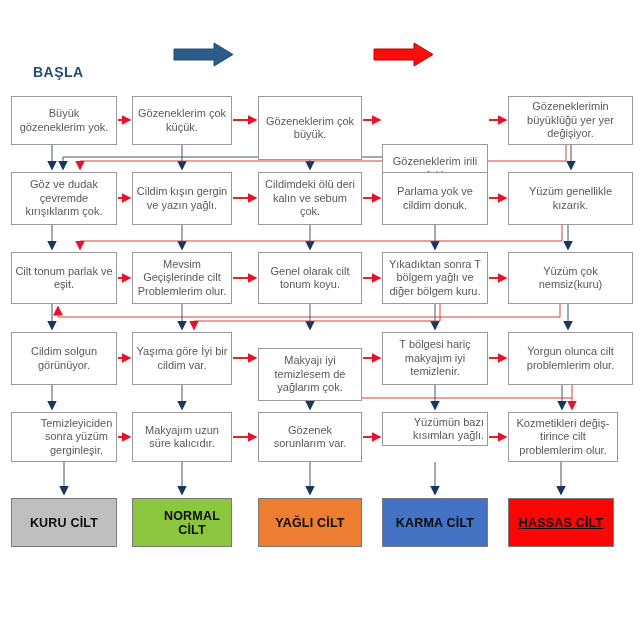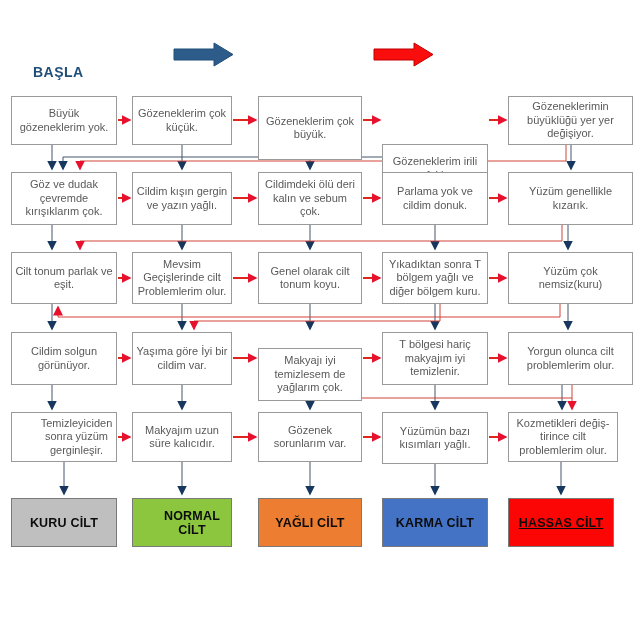--- a/index.html
+++ b/index.html
@@ -111,21 +111,21 @@
       <div class="qbox" style="left: 382px; top: 252px; width: 106px; height: 52px;">Yıkadıktan sonra T bölgem yağlı ve diğer bölgem kuru.</div>
       <div class="qbox" style="left: 508px; top: 252px; width: 125px; height: 52px;">Yüzüm çok nemsiz(kuru)</div>
       <div class="qbox" style="left: 11px; top: 332px; width: 106px; height: 53px;">Cildim solgun görünüyor.</div>
       <div class="qbox" style="left: 132px; top: 332px; width: 100px; height: 53px;">Yaşıma göre İyi bir cildim var.</div>
       <div class="qbox" style="left: 258px; top: 332px; width: 104px; height: 53px; margin-top: 16px;">Makyajı iyi temizlesem de yağlarım çok.</div>
       <div class="qbox" style="left: 382px; top: 332px; width: 106px; height: 53px;">T bölgesi hariç makyajım iyi temizlenir.</div>
       <div class="qbox" style="left: 508px; top: 332px; width: 125px; height: 53px;">Yorgun olunca cilt problemlerim olur.</div>
       <div class="qbox" style="left: 11px; top: 412px; width: 106px; height: 50px; padding-left: 28px;">Temizleyiciden sonra yüzüm gerginleşir.</div>
       <div class="qbox" style="left: 132px; top: 412px; width: 100px; height: 50px;">Makyajım uzun süre kalıcıdır.</div>
       <div class="qbox" style="left: 258px; top: 412px; width: 104px; height: 50px;">Gözenek sorunlarım var.</div>
-      <div class="qbox" style="left: 382px; top: 412px; width: 106px; height: 52px;">Yüzümün bazı kısımları yağlı.</div>
+      <div class="qbox" style="left: 382px; top: 412px; width: 106px; height: 34px; text-align: right;">Yüzümün bazı kısımları yağlı.</div>
       <div class="qbox" style="left: 508px; top: 412px; width: 110px; height: 50px;">Kozmetikleri değiş-tirince cilt problemlerim olur.</div>
       <div class="rbox" style="left: 11px; top: 498px; width: 106px; height: 49px; background: rgb(191, 191, 191);">KURU CİLT</div>
       <div class="rbox" style="left: 132px; top: 498px; width: 100px; height: 49px; background: rgb(140, 198, 62); padding-left: 20px;">NORMAL CİLT</div>
       <div class="rbox" style="left: 258px; top: 498px; width: 104px; height: 49px; background: rgb(237, 125, 49);">YAĞLI CİLT</div>
       <div class="rbox" style="left: 382px; top: 498px; width: 106px; height: 49px; background: rgb(68, 114, 196);">KARMA CİLT</div>
       <div class="rbox" style="left: 508px; top: 498px; width: 106px; height: 49px; background: rgb(251, 5, 5); text-decoration: underline;">HASSAS CİLT</div>
     </div>
 </div>
 
 </body></html>

